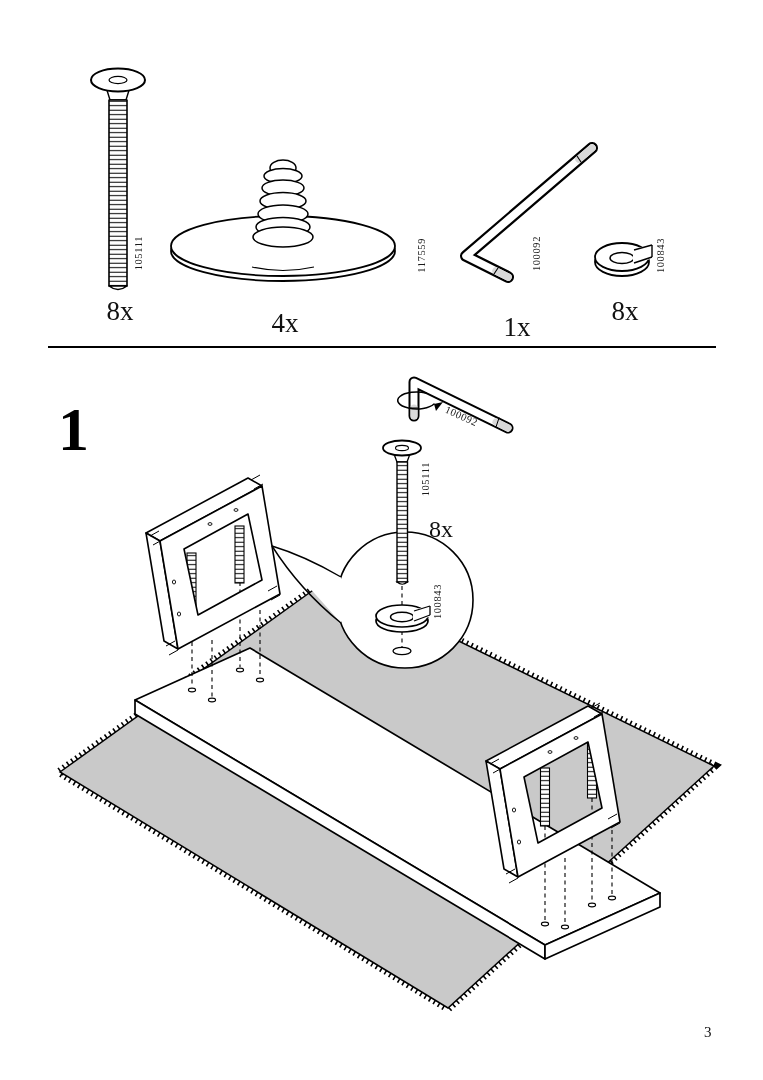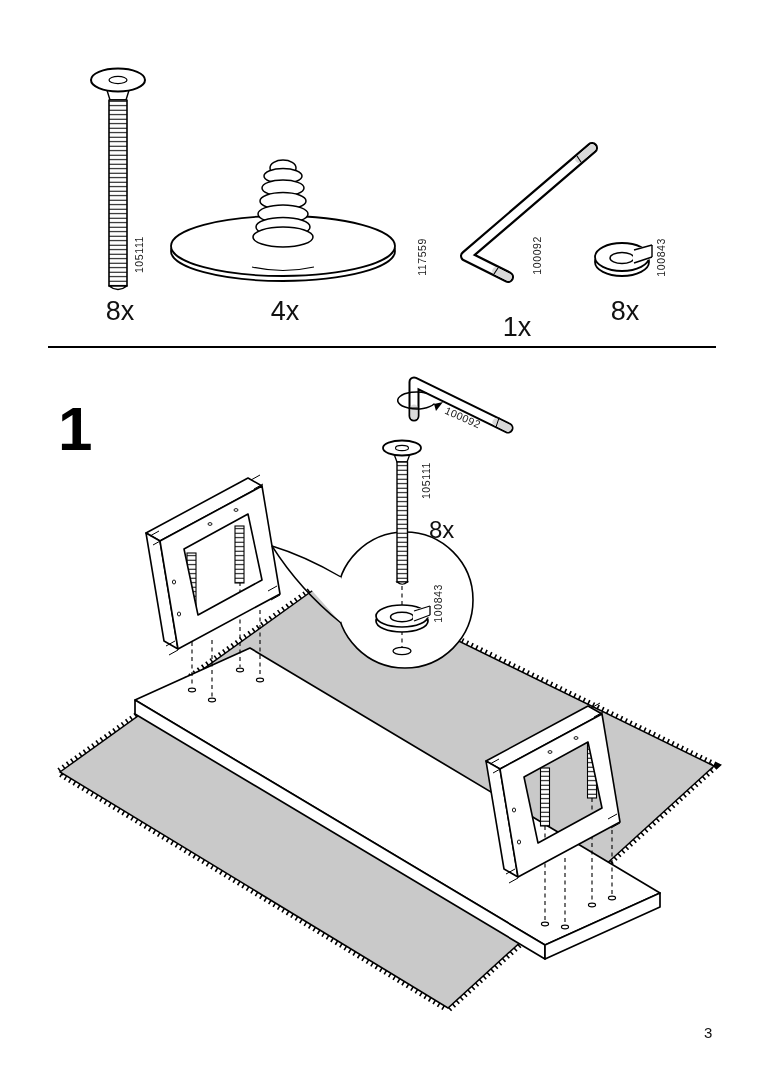--- a/index.html
+++ b/index.html
@@ -1,17 +1,17 @@
 <!DOCTYPE html>
 <html><head>
 <meta charset="utf-8">
 <style>
   html,body{margin:0;padding:0;background:#fff;}
   .page{position:relative;width:763px;height:1080px;background:#fff;overflow:hidden;
-        font-family:Liberation Sans, sans-serif;color:#111;}
+        font-family:Liberation Serif, serif;color:#111;}
   .abs{position:absolute;}
   .vlabel{position:absolute;writing-mode:vertical-rl;transform:rotate(180deg);
           font-size:10.5px;letter-spacing:.6px;color:#1a1a1a;white-space:nowrap;}
   .qty{position:absolute;font-size:27px;color:#111;width:56px;text-align:center;}
   .callout{position:absolute;font-size:24px;color:#111;}
   .keylabel{position:absolute;font-size:10.5px;color:#1a1a1a;letter-spacing:.5px;
             transform:rotate(24deg);transform-origin:left top;white-space:nowrap;}
   .stepnum{position:absolute;font-size:62px;font-weight:800;color:#000;line-height:1;}
   .pagenum{position:absolute;font-size:15px;color:#111;}
   .divider{position:absolute;left:48px;top:346px;width:668px;height:0;border-top:2px solid #000;}
@@ -167,21 +167,21 @@
 
     </g>
   </svg>
 
   <div class="vlabel" style="left:133px;top:236px">105111</div>
   <div class="vlabel" style="left:416px;top:238px">117559</div>
   <div class="vlabel" style="left:531px;top:236px">100092</div>
   <div class="vlabel" style="left:655px;top:238px">100843</div>
 
   <div class="qty" style="left:92px;top:296px">8x</div>
-  <div class="qty" style="left:257px;top:296px">4x</div>
+  <div class="qty" style="left:257px;top:308px">4x</div>
   <div class="qty" style="left:489px;top:312px">1x</div>
   <div class="qty" style="left:597px;top:296px">8x</div>
 
   <div class="divider"></div>
 
   <div class="stepnum" style="left:58px;top:398px">1</div>
   <div class="keylabel" style="left:448px;top:404px">100092</div>
   <div class="vlabel" style="left:420px;top:462px">105111</div>
   <div class="callout" style="left:429px;top:516px">8x</div>
   <div class="vlabel" style="left:432px;top:584px">100843</div>

